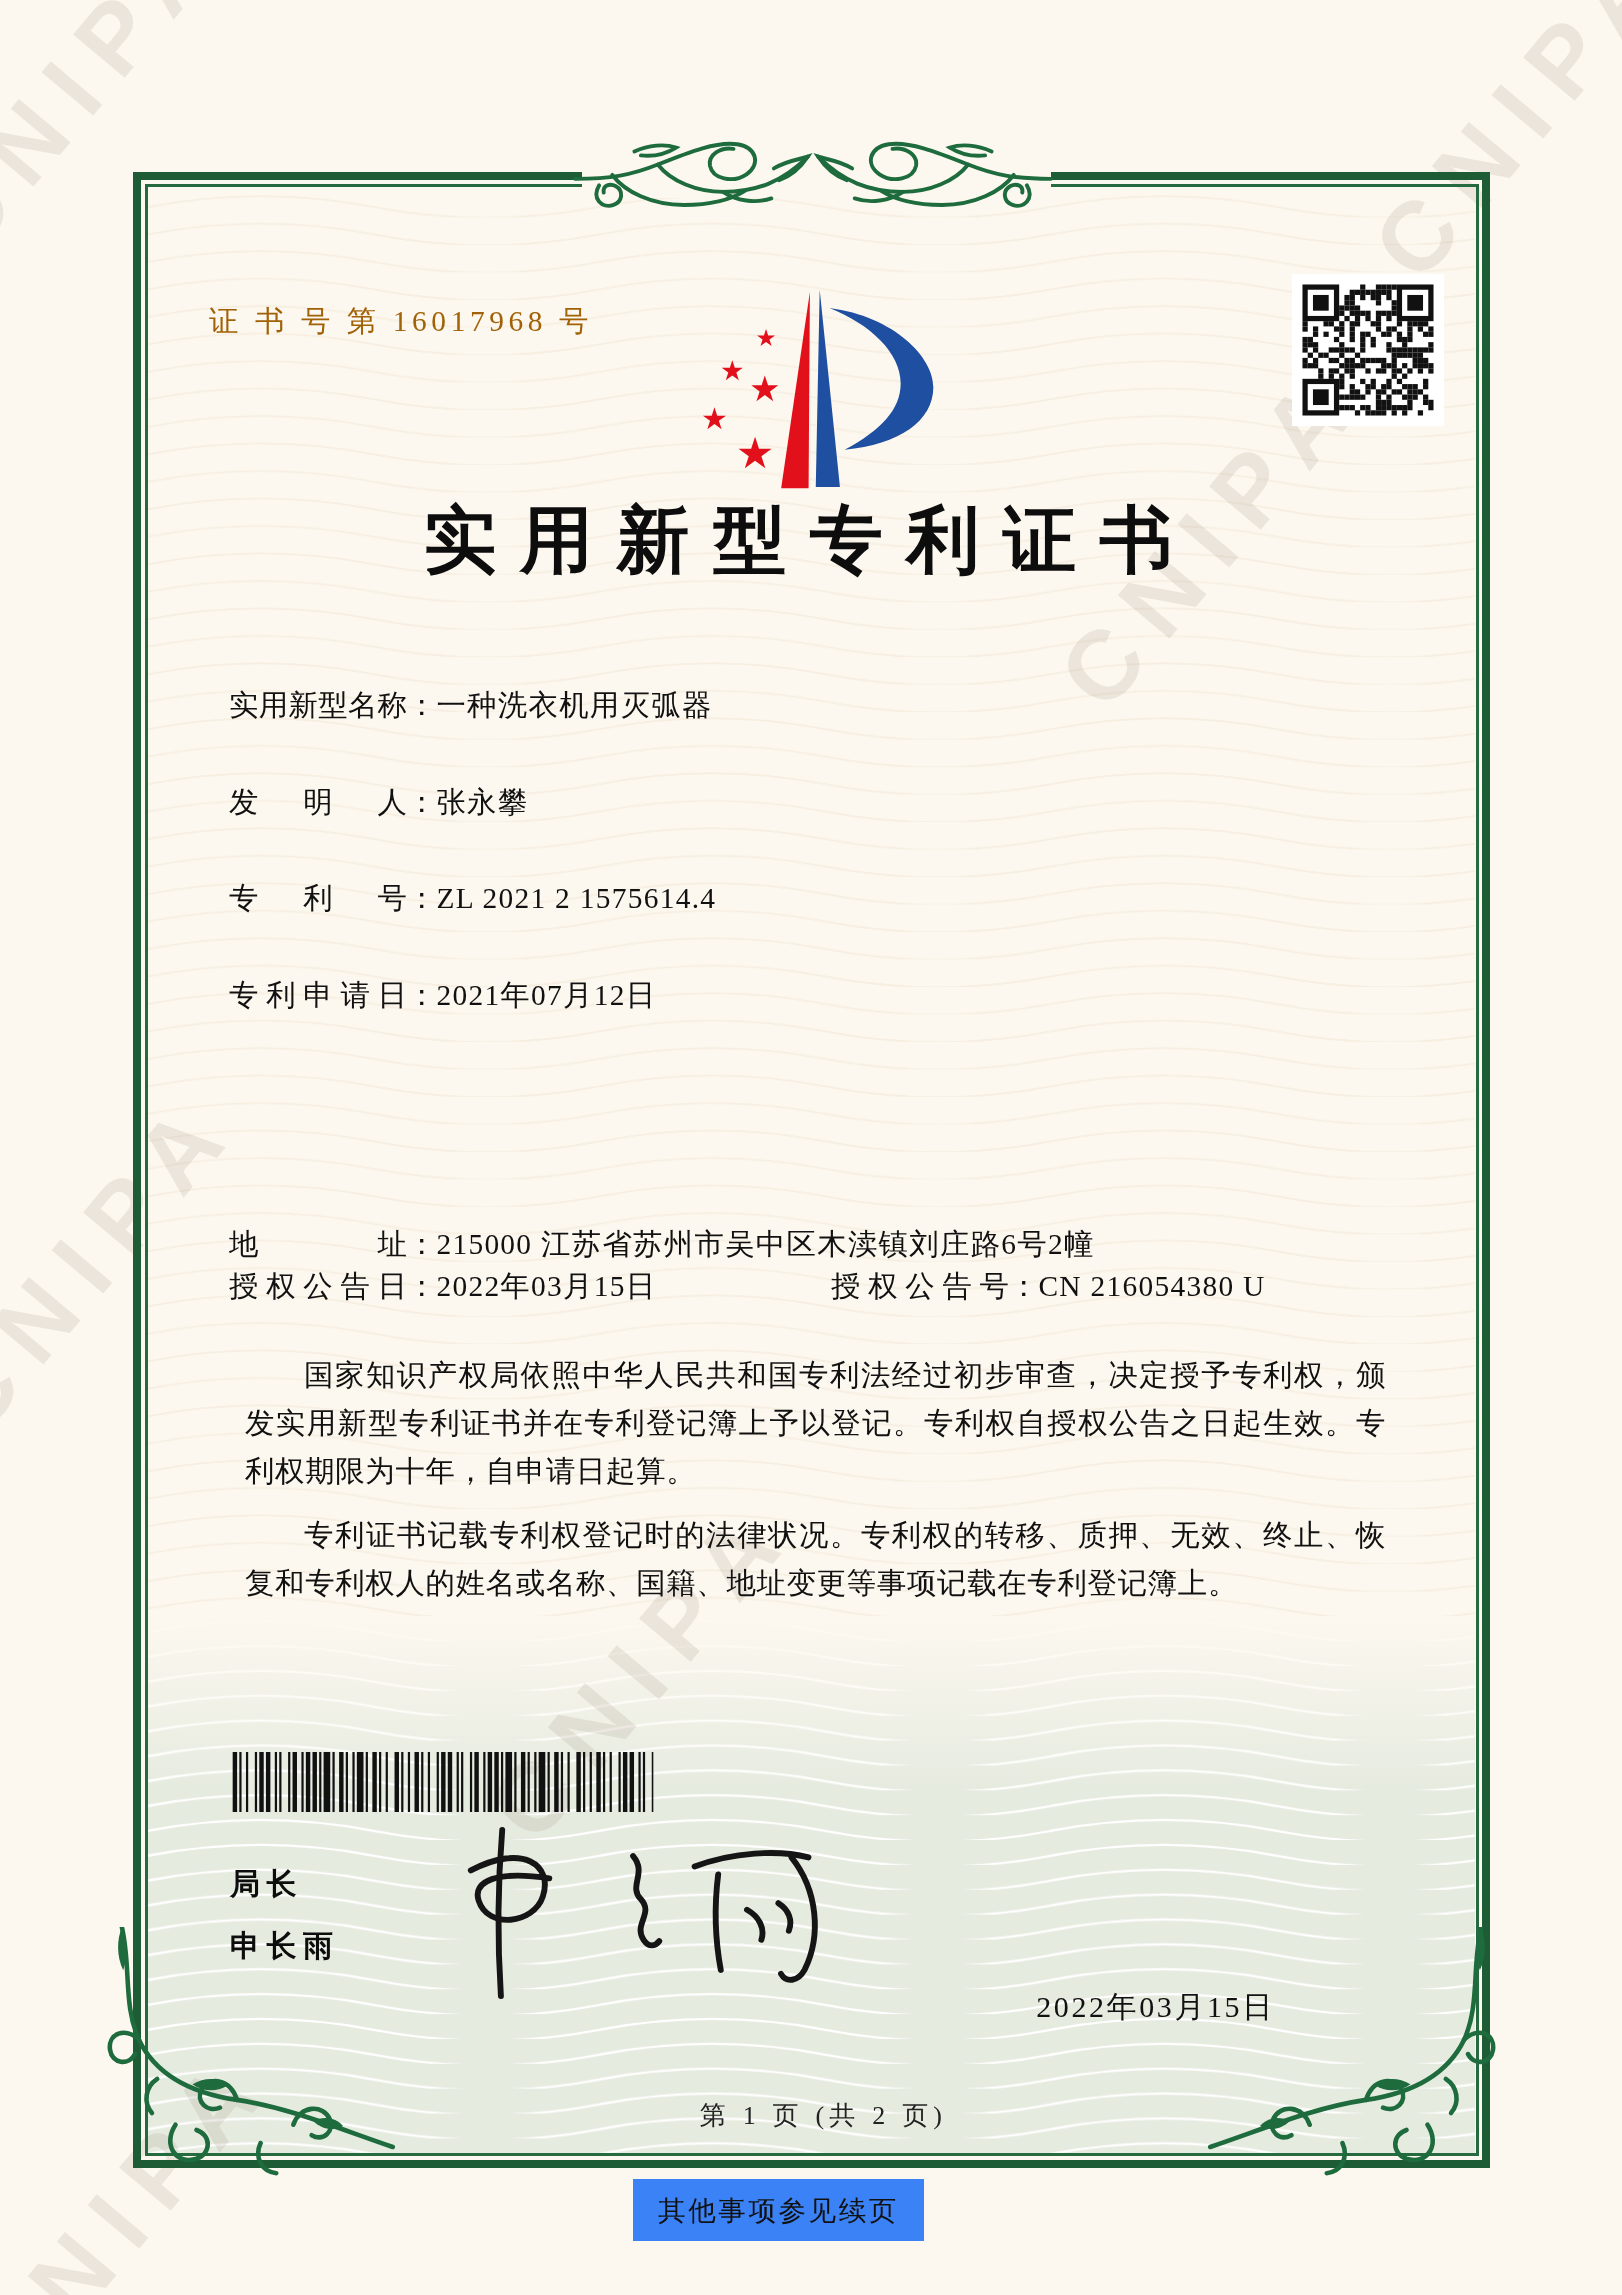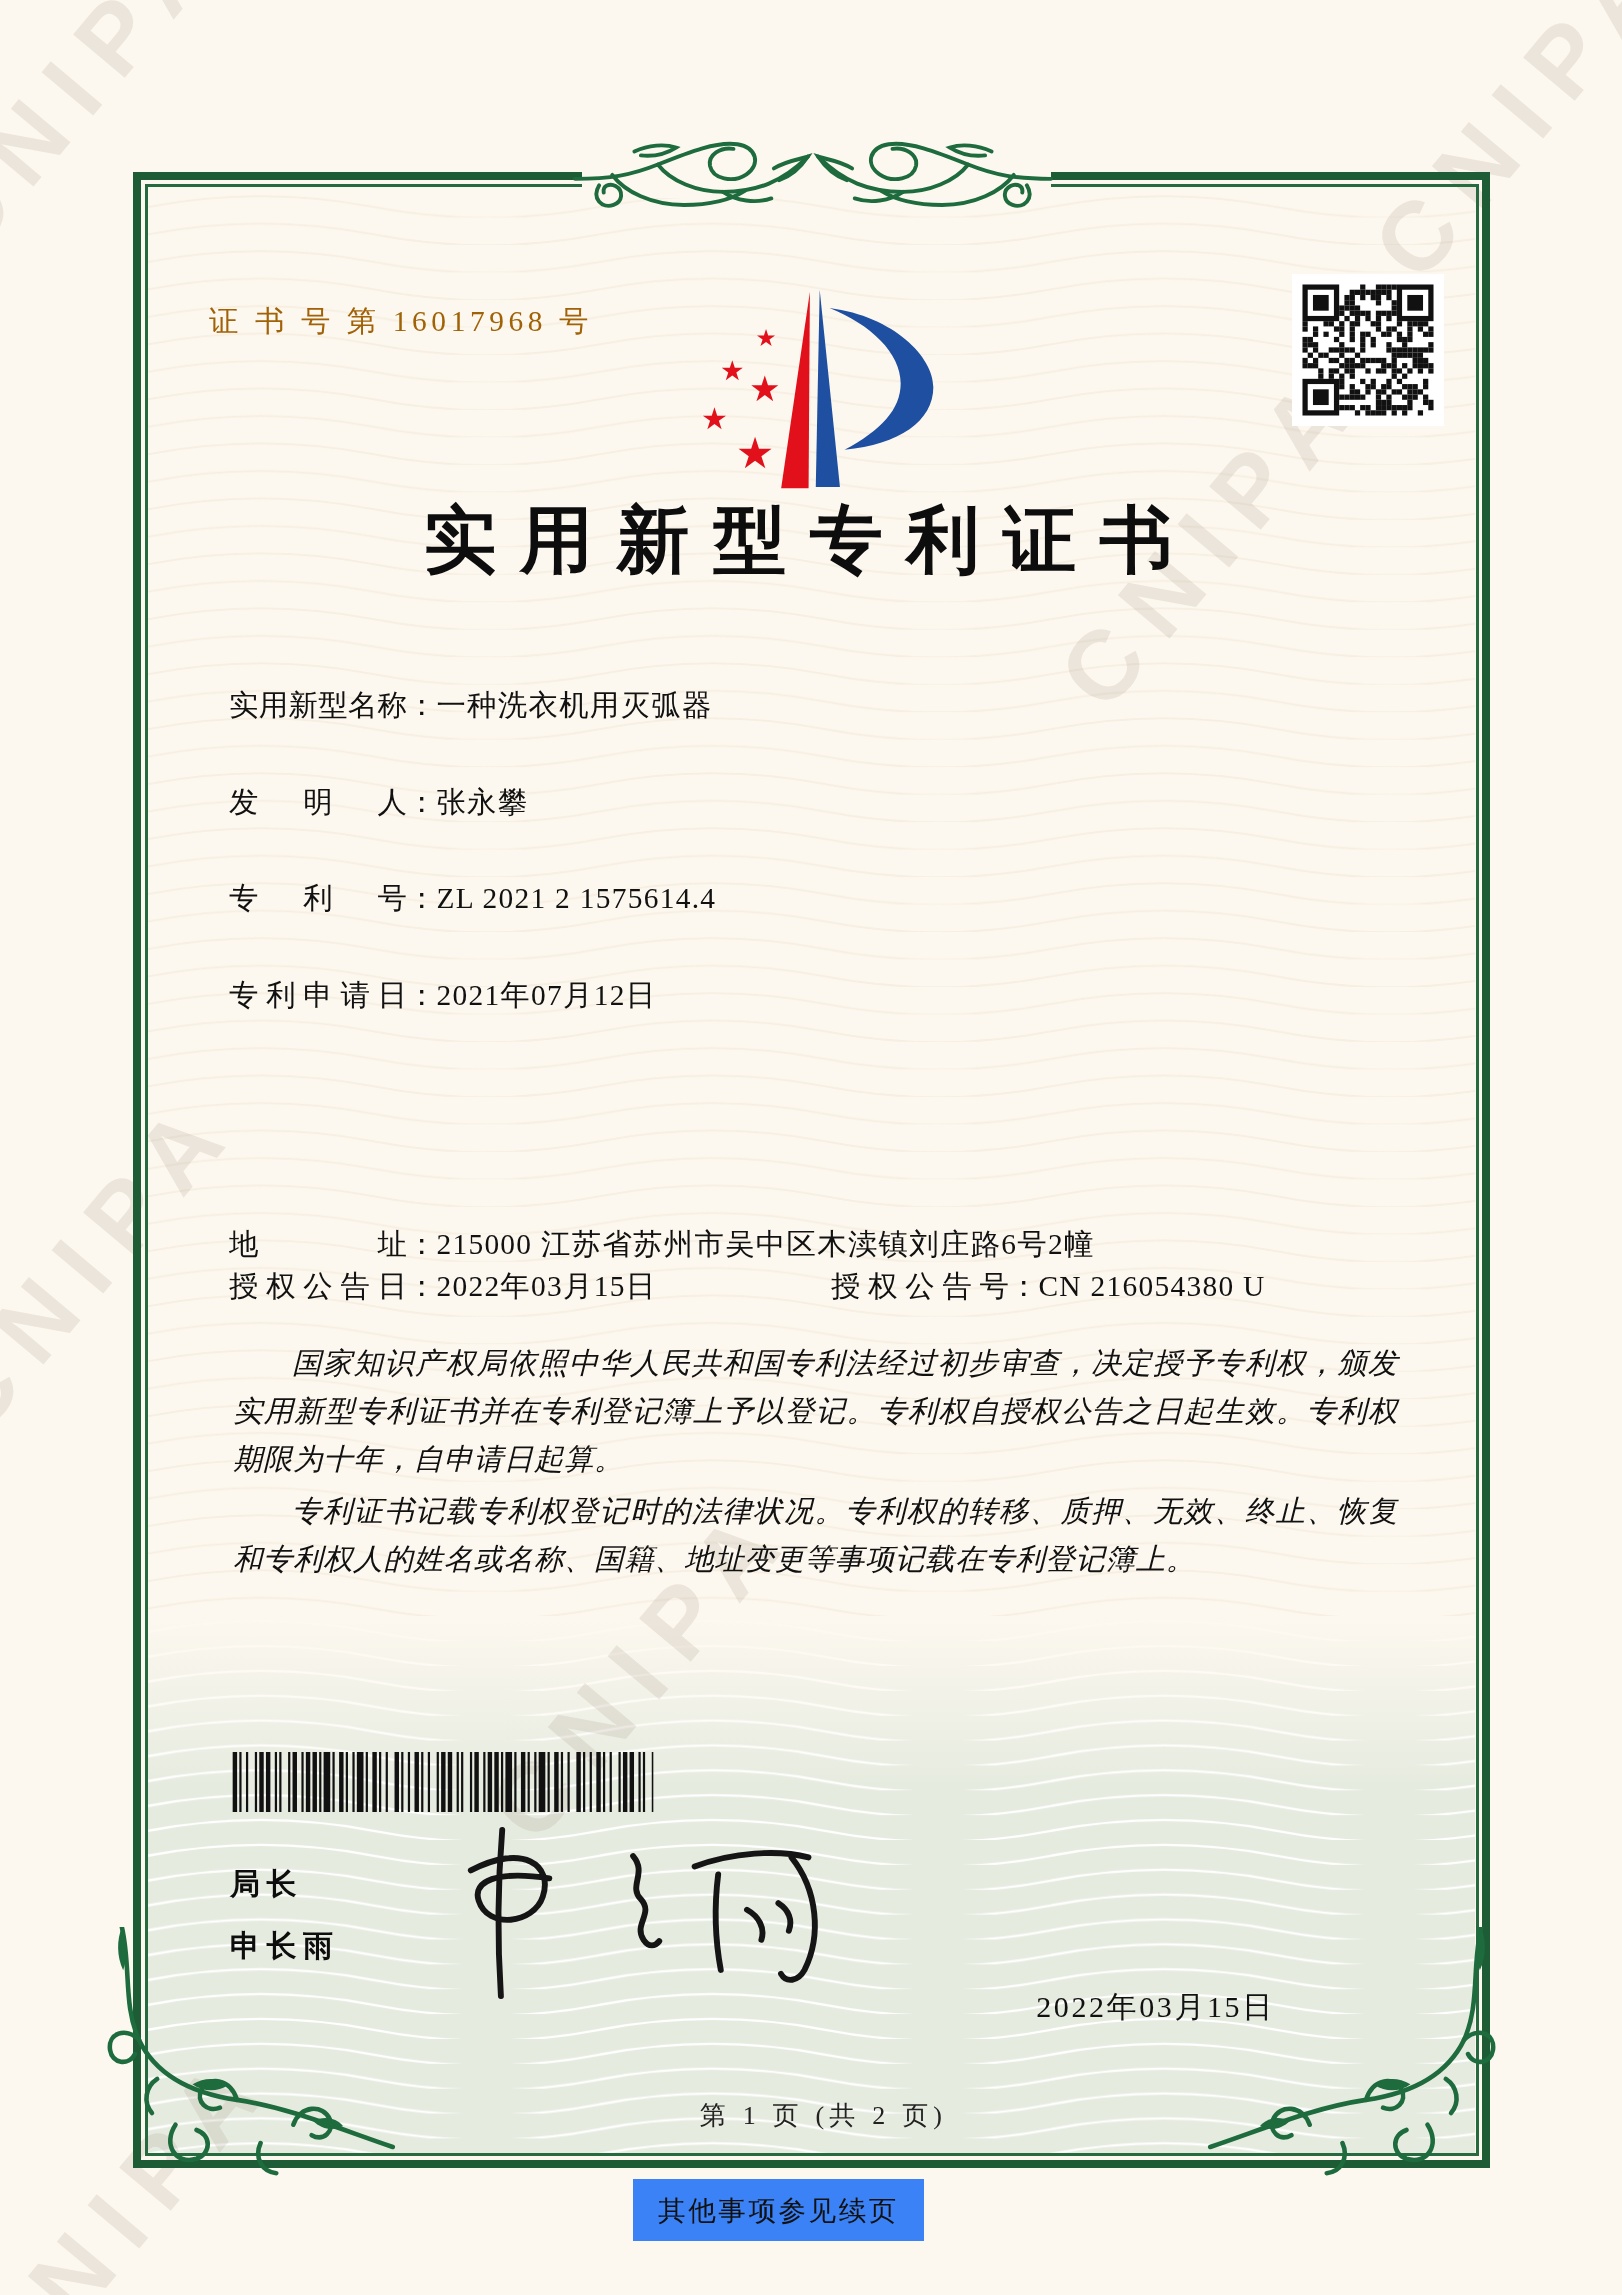--- a/index.html
+++ b/index.html
@@ -35,21 +35,21 @@
   .title{position:absolute;left:0;top:492px;width:1596px;text-align:center;font-size:73px;
      font-weight:700;letter-spacing:23.6px;text-indent:23.6px;color:#0d0d0d;z-index:6;}
 
   .field{position:absolute;left:229px;width:1178px;font-size:29.4px;color:#111;z-index:6;white-space:nowrap;}
   .flabel{display:inline-block;width:178px;text-align:justify;text-align-last:justify;vertical-align:top;}
   .fvalue{letter-spacing:1.3px;}
   .pair2{position:absolute;left:602px;top:0;white-space:nowrap;}
 
   .body-text{position:absolute;left:229px;top:1335px;width:1173px;font-size:29.4px;line-height:48px;
      text-align:justify;color:#111;letter-spacing:0.7px;z-index:6;}
-  .body-text p{margin:4px;text-indent:59px;font-style:italic;}
+  .body-text p{margin:16px;text-indent:59px;}
 
   .barcode{position:absolute;left:232px;top:1752px;z-index:6;}
 
   .director-label{position:absolute;left:230px;top:1864px;font-size:30px;font-weight:700;
      font-family:"Liberation Sans","DejaVu Sans",sans-serif;letter-spacing:6.5px;color:#0d0d0d;z-index:6;}
   .director-name{position:absolute;left:230px;top:1926px;font-size:30px;font-weight:700;
      font-family:"Liberation Sans","DejaVu Sans",sans-serif;letter-spacing:6.5px;color:#0d0d0d;z-index:6;}
   .signature{position:absolute;left:425px;top:1818px;z-index:6;}
 
   .grant-date-bottom{position:absolute;left:959px;top:1987px;width:393px;text-align:center;

